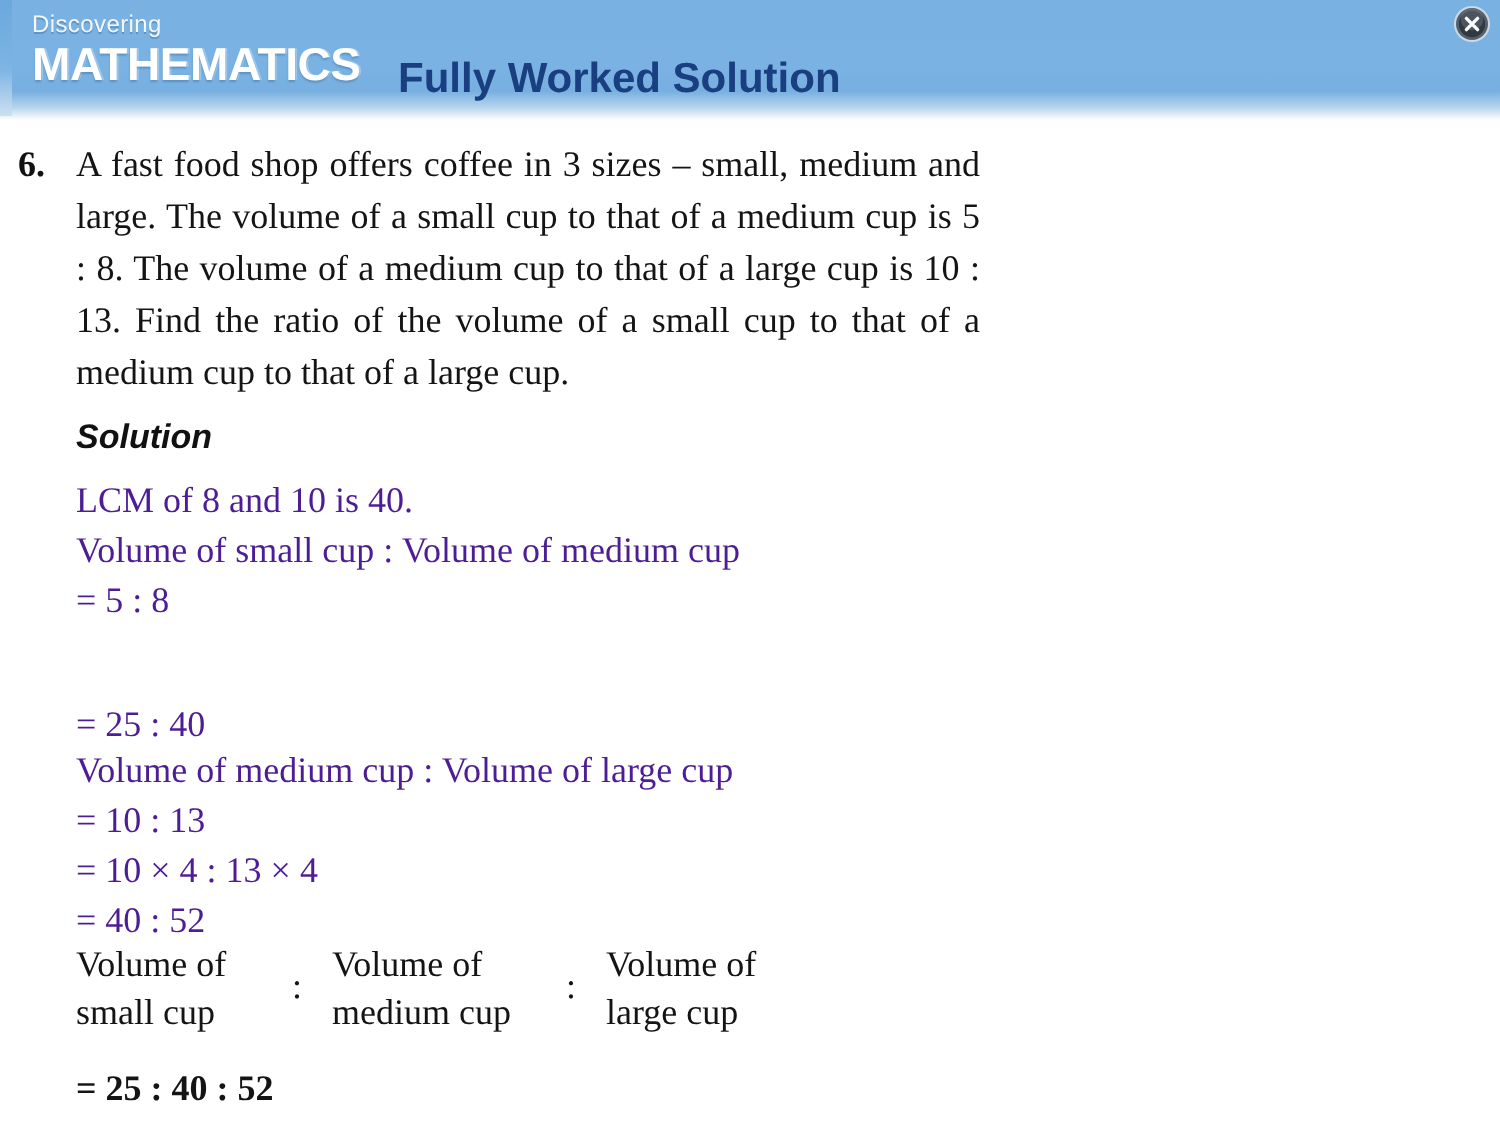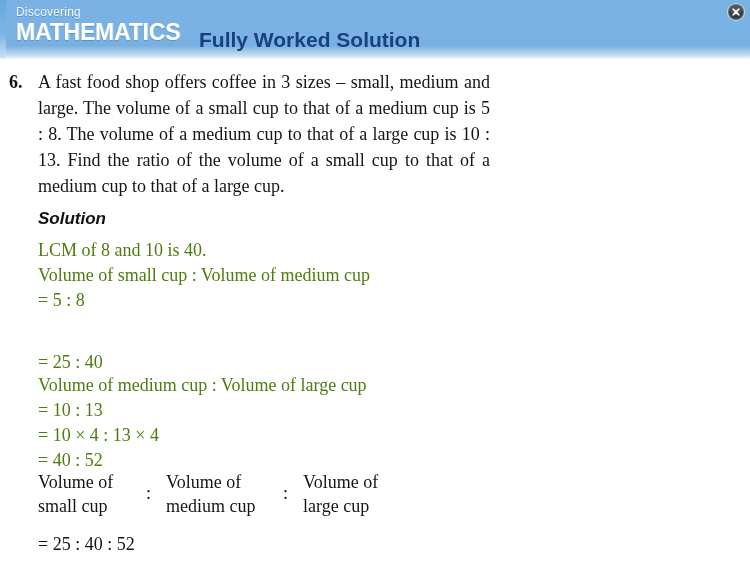--- a/index.html
+++ b/index.html
@@ -134,21 +134,21 @@
     font-style: italic;
     color: #111111;
     line-height: 22px;
   }
 
   .sol-line {
     position: absolute;
     left: 38px;
     font-family: "Liberation Serif", serif;
     font-size: 18px;
-    color: #4d7c0f;
+    color: #4c1d95;
     line-height: 24px;
     white-space: nowrap;
   }
 
   
   #ratio-columns {
     position: absolute;
     left: 38px;
     top: 410px;
     width: 420px;
@@ -181,20 +181,21 @@
 
   #final-answer {
     position: absolute;
     left: 38px;
     top: 472px;
     font-family: "Liberation Serif", serif;
     font-size: 18px;
     color: #141414;
     line-height: 24px;
     white-space: nowrap;
+    font-weight: bold;
   }
 </style>
 </head>
 <body>
 
 <div id="header-banner">
   <div id="header-left-strip"></div>
 
   <div id="logo-block">
     <div id="logo-discovering">Discovering</div>

